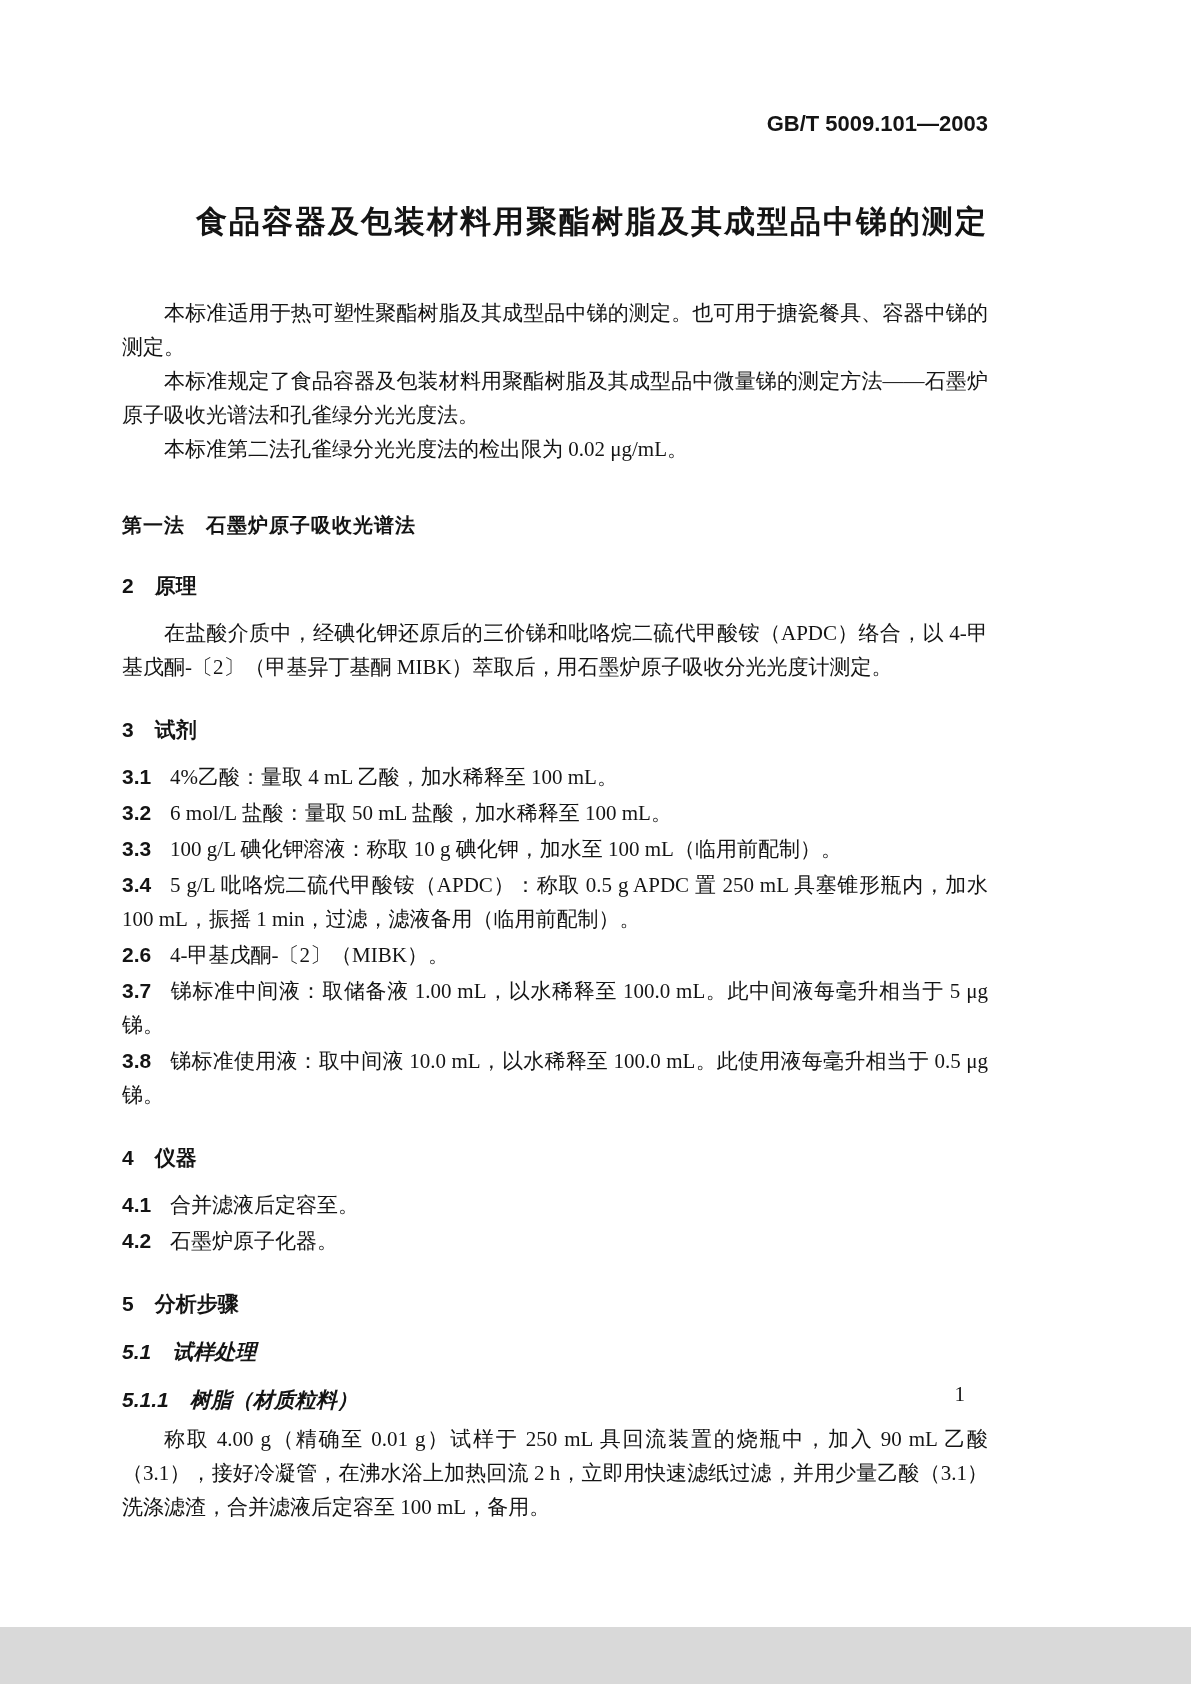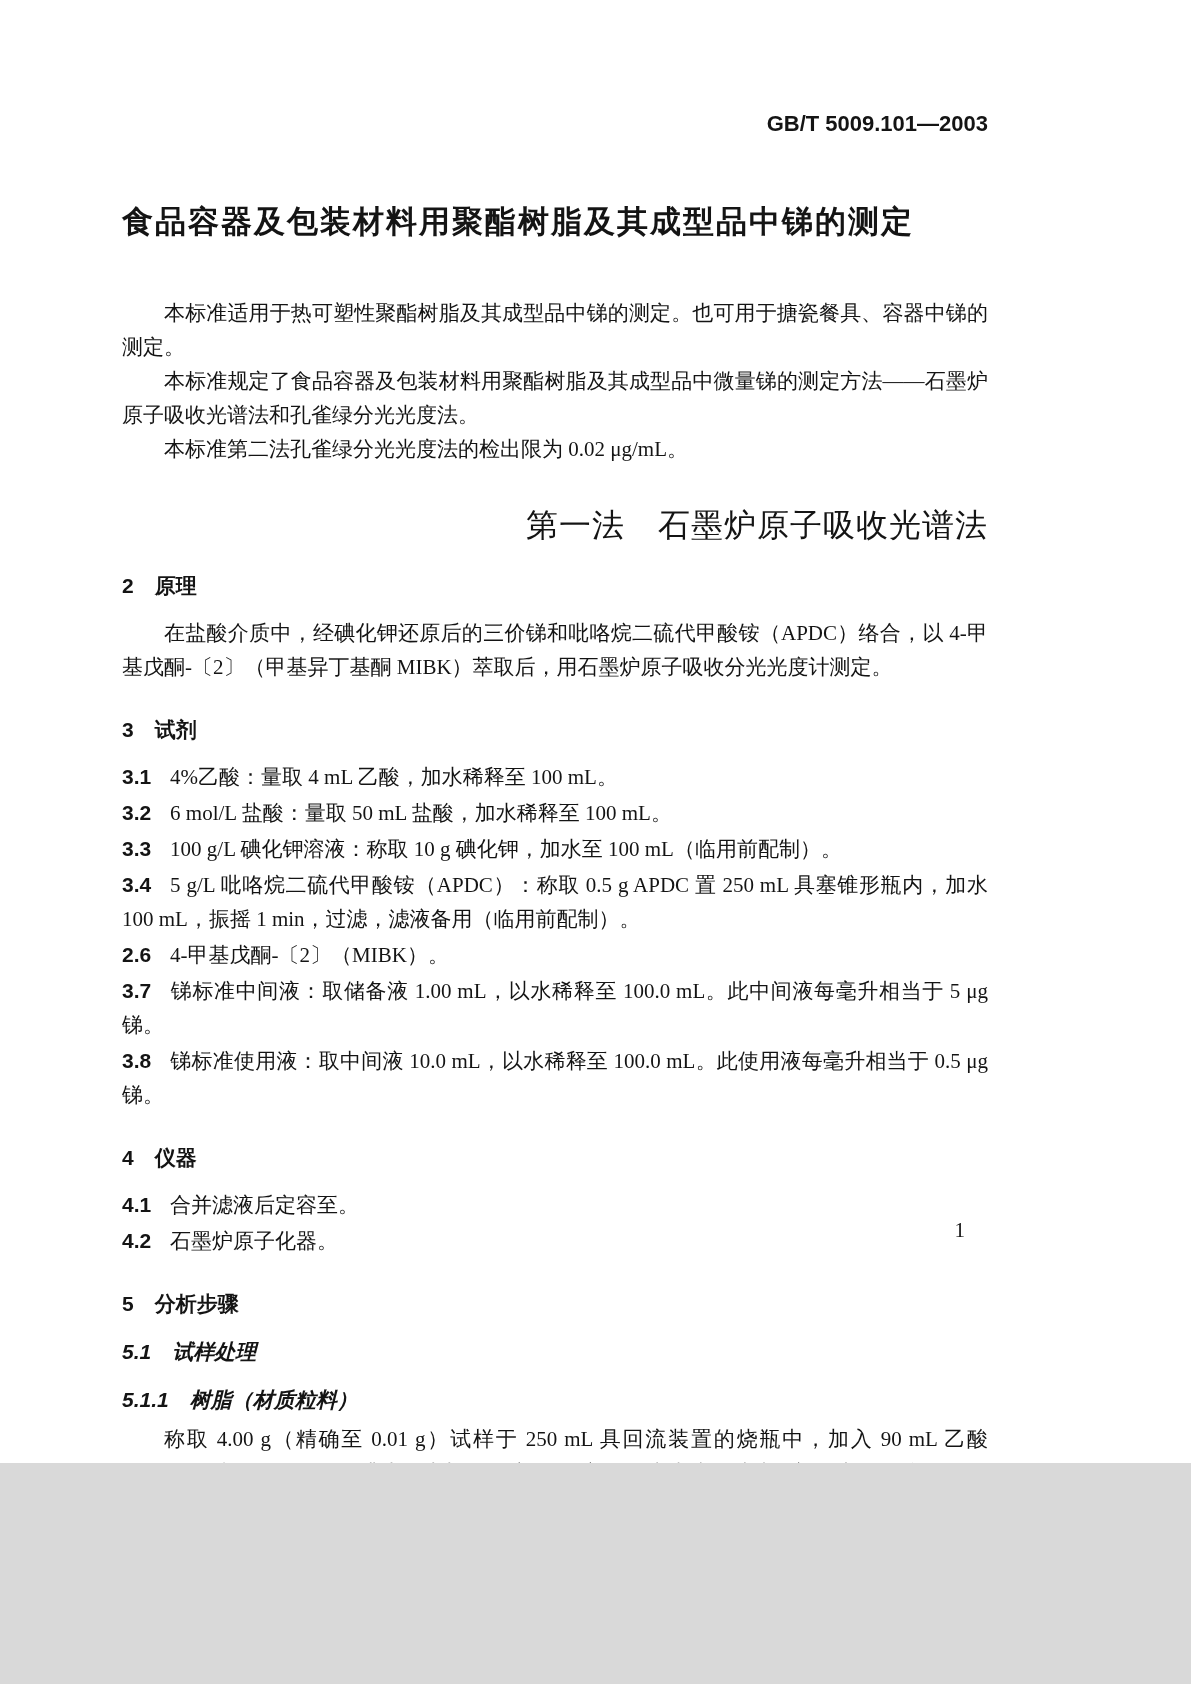--- a/index.html
+++ b/index.html
@@ -3,40 +3,40 @@
 <meta charset="utf-8">
 <style>
   html, body {
     margin: 0;
     padding: 0;
     background: #d9d9d9;
   }
   .page {
     position: relative;
     width: 1191px;
-    height: 1463px;
+    height: 1627px;
     margin: 0 auto;
     background: #ffffff;
     color: #141414;
     box-sizing: border-box;
     padding: 112px 203px 0 122px;
     font-family: "Liberation Serif", "DejaVu Serif", serif;
     font-size: 21px;
     line-height: 34px;
     overflow: hidden;
   }
   .header-row {
     text-align: right;
     font-family: "Liberation Sans", "DejaVu Sans", sans-serif;
     font-weight: bold;
     font-size: 22px;
     line-height: 24px;
   }
   .doc-title {
-    text-align: left;
+    text-align: right;
     font-family: "Liberation Sans", "DejaVu Sans", sans-serif;
     font-weight: bold;
     font-size: 31px;
     line-height: 40px;
     letter-spacing: 2px;
     margin: 66px 0 54px 0;
   }
   .sec-heading {
     font-family: "Liberation Sans", "DejaVu Sans", sans-serif;
     font-weight: bold;
@@ -46,24 +46,24 @@
   }
   .sub-heading {
     font-family: "Liberation Sans", "DejaVu Sans", sans-serif;
     font-weight: bold;
     font-size: 21px;
     line-height: 28px;
     margin: 20px 0 8px 0;
     font-style: italic;
   }
   .method-heading {
-    text-align: right;
+    text-align: left;
     font-family: "Liberation Sans", "DejaVu Sans", sans-serif;
-    font-weight: normal;
-    font-size: 32px;
+    font-weight: bold;
+    font-size: 20px;
     line-height: 30px;
     letter-spacing: 1px;
     margin: 44px 0 30px 0;
   }
   p.body-para {
     margin: 0;
     text-indent: 2em;
     text-align: justify;
   }
   p.clause {

